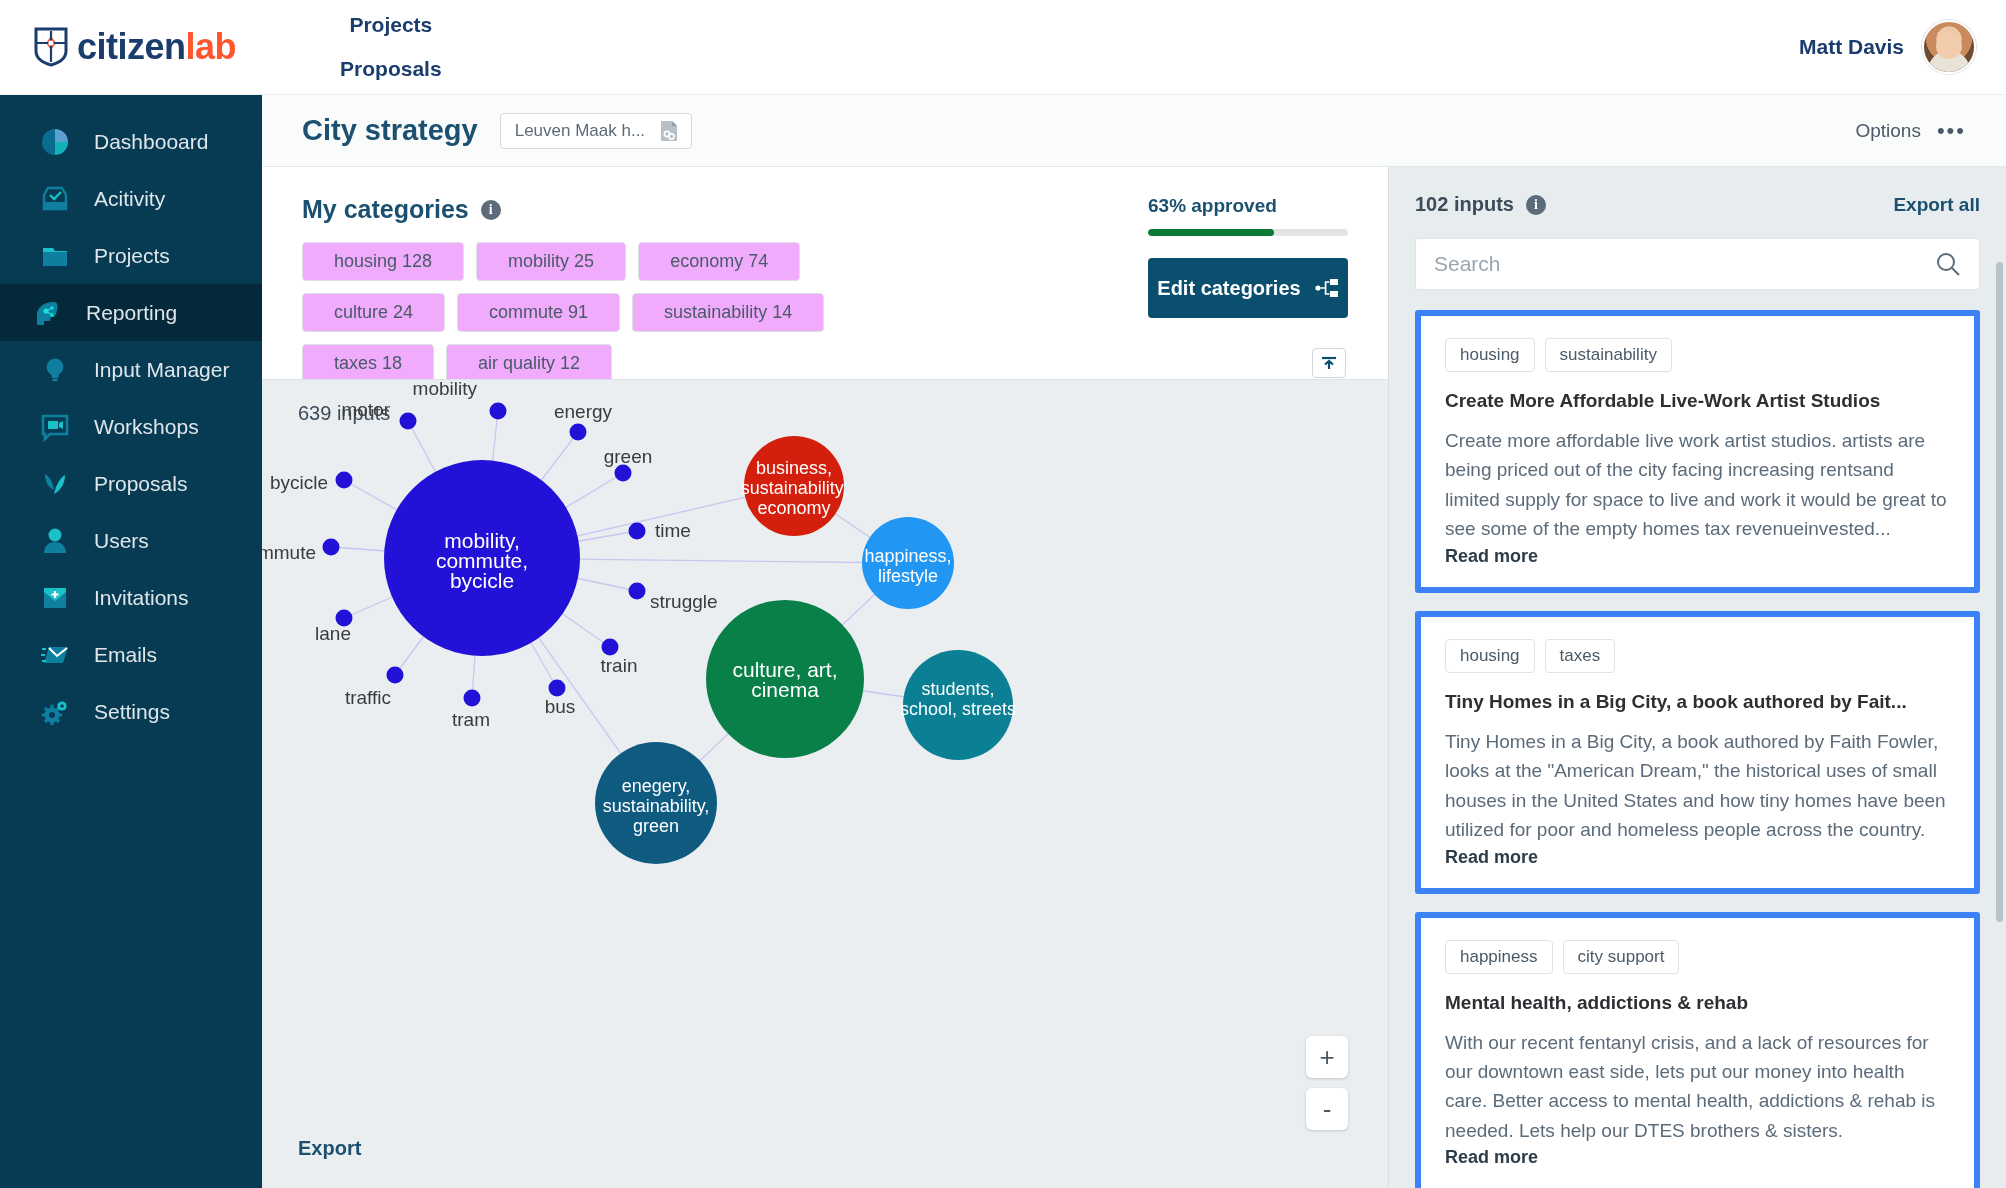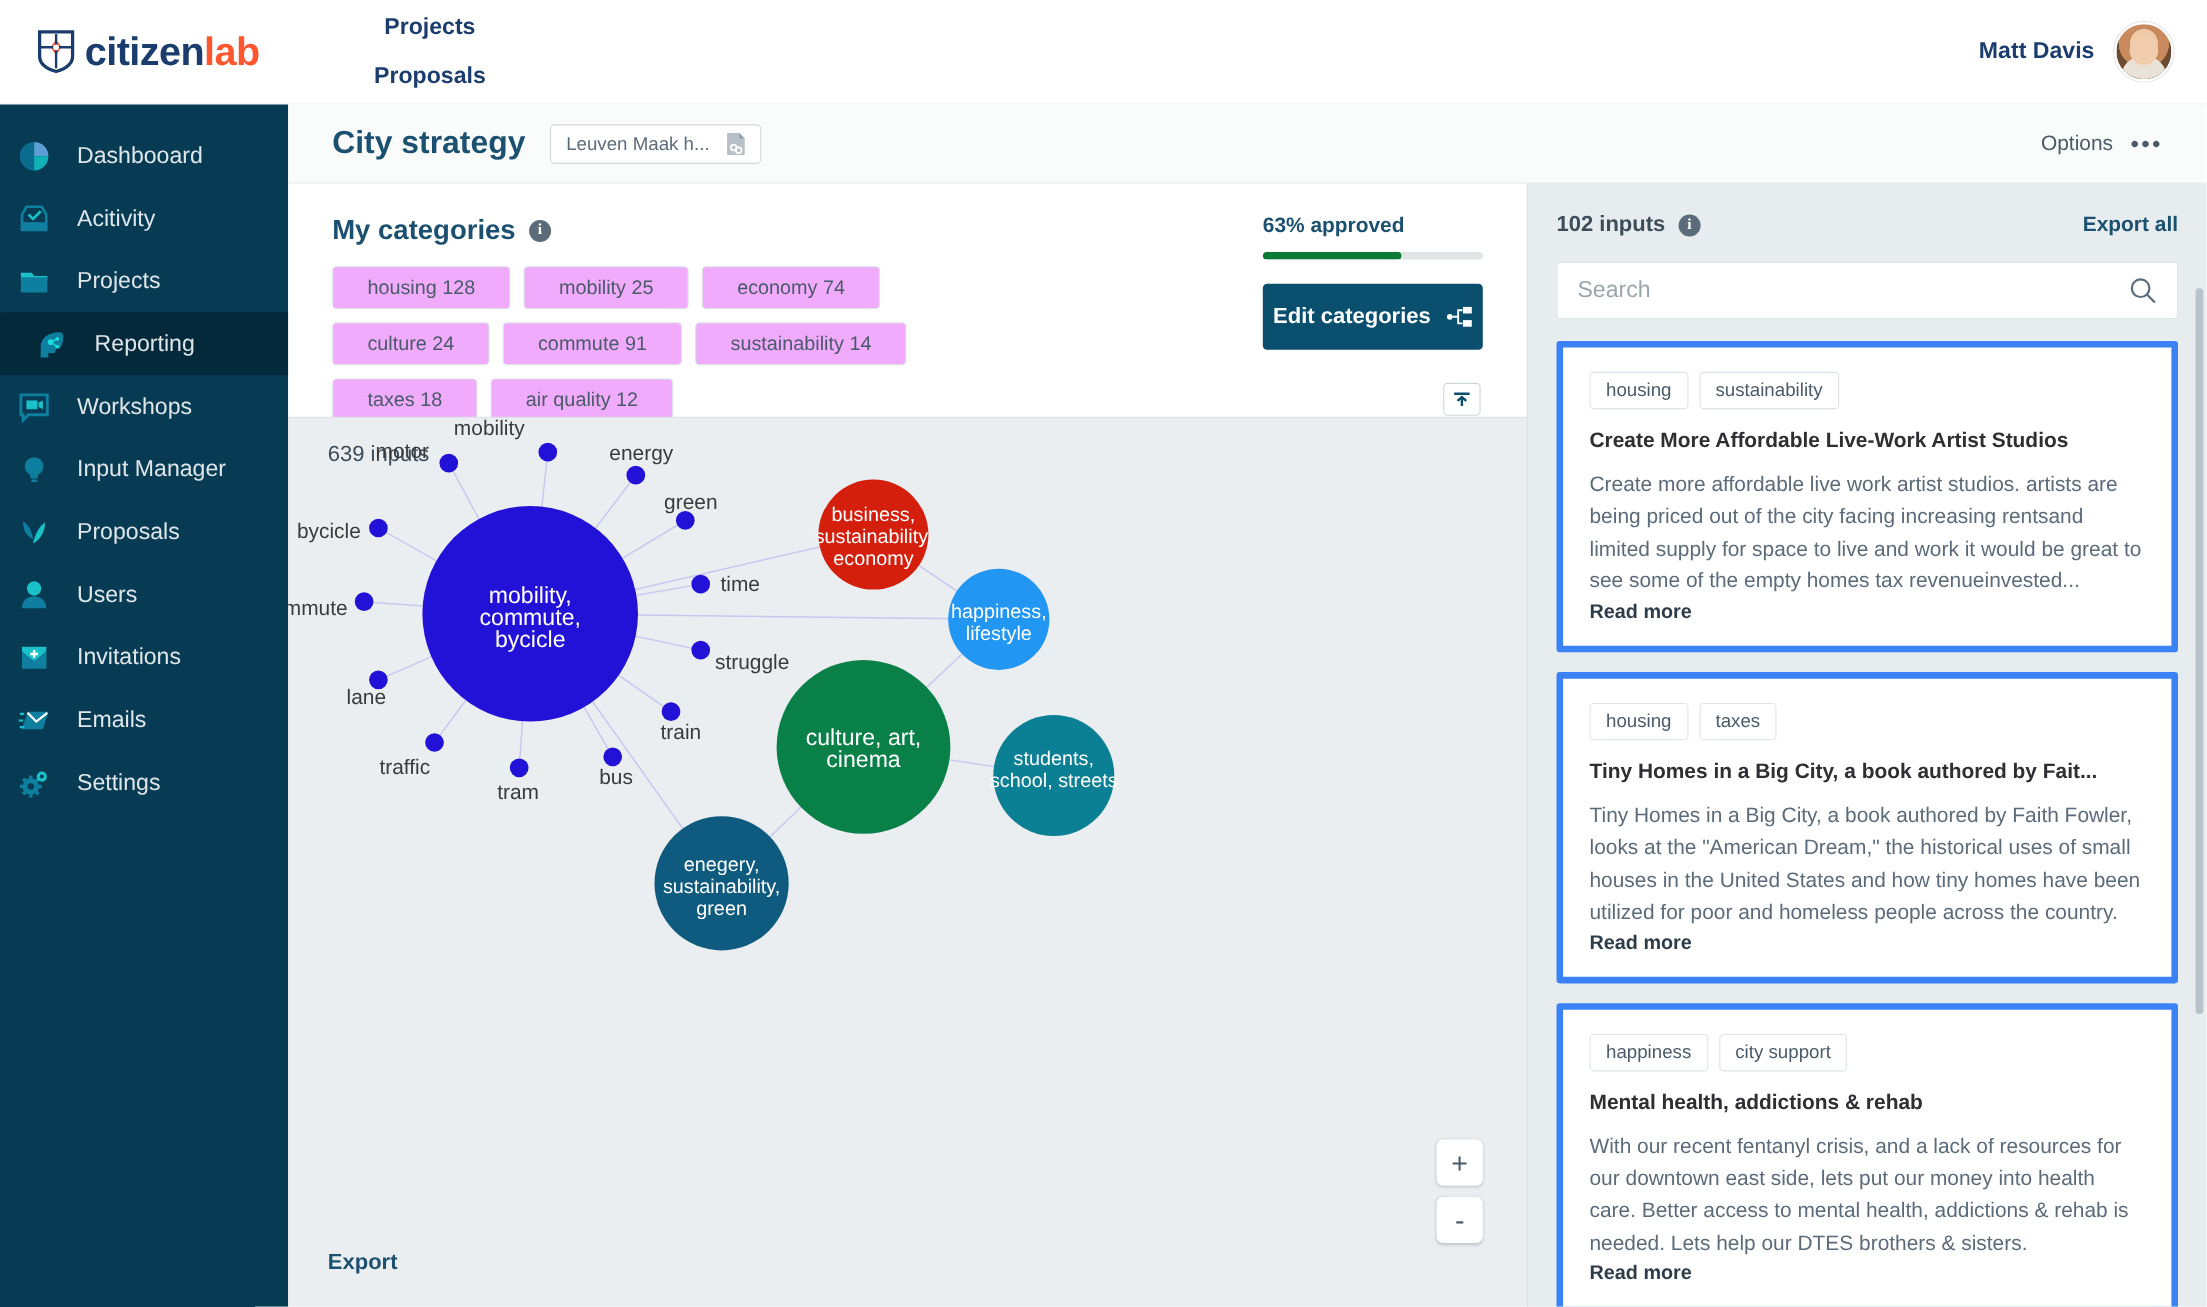--- a/index.html
+++ b/index.html
@@ -42,21 +42,21 @@
     content: ""; position: absolute; left: 50%; top: 22%; width: 26px; height: 26px;
     transform: translateX(-50%); border-radius: 50%; background: #f2cdad; z-index: 2;
   }
 
   
   #sidebar {
     position: absolute; left: 0; top: 95px; width: 262px; height: 1093px;
     background: #073b53; padding-top: 18px;
   }
   .side-item {
-    display: flex; align-items: center; height: 57px; padding-left: 14px;
+    display: flex; align-items: center; height: 57px; padding-left: 38px;
     cursor: pointer; gap: 22px;
   }
   .side-item.active { background: #04293a; border-left: 4px solid #04293a; padding-left: 26px; }
   .side-icon { width: 34px; height: 34px; flex: none; display: flex; align-items: center; justify-content: center; }
   .side-label { font-size: 21px; color: #dfe6ea; }
 
   
   #main-header {
     position: absolute; left: 262px; top: 95px; width: 1744px; height: 72px;
     background: #fafbfb; border-bottom: 1px solid #e4e8ea;
@@ -232,37 +232,37 @@
         <circle cx="20" cy="17" r="1.7" fill="#19e0d8"></circle>
         <path d="M14 13 L20 10 M14 13 L20 17" stroke="#19e0d8" stroke-width="1.3"></path>
       </svg>
     </span>
     <span class="side-label">Reporting</span>
   </div>
 
   <div class="side-item">
     <span class="side-icon">
       <svg width="30" height="30" viewBox="0 0 30 30">
+        <circle cx="15" cy="12" r="8.4" fill="#0f7fa0"></circle>
+        <path d="M11 19 h8 l-1 4 h-6 z" fill="#0f7fa0"></path>
+        <path d="M12.5 25 h5" stroke="#0f7fa0" stroke-width="2.4"></path>
+      </svg>
+    </span>
+    <span class="side-label">Input Manager</span>
+  </div>
+
+  <div class="side-item">
+    <span class="side-icon">
+      <svg width="30" height="30" viewBox="0 0 30 30">
         <path d="M3 4 h24 v18 H10 l-5 5 V22 H3 z" fill="none" stroke="#0f7fa0" stroke-width="2.6"></path>
         <rect x="8" y="9" width="10" height="8" fill="#19c2c9"></rect>
         <path d="M19 11 l4 -2 v8 l-4 -2 z" fill="#19c2c9"></path>
       </svg>
     </span>
     <span class="side-label">Workshops</span>
-  </div>
-
-  <div class="side-item">
-    <span class="side-icon">
-      <svg width="30" height="30" viewBox="0 0 30 30">
-        <circle cx="15" cy="12" r="8.4" fill="#0f7fa0"></circle>
-        <path d="M11 19 h8 l-1 4 h-6 z" fill="#0f7fa0"></path>
-        <path d="M12.5 25 h5" stroke="#0f7fa0" stroke-width="2.4"></path>
-      </svg>
-    </span>
-    <span class="side-label">Input Manager</span>
   </div>
 
   <div class="side-item">
     <span class="side-icon">
       <svg width="30" height="30" viewBox="0 0 30 30">
         <path d="M5 5 C5 14 9 19 14 21 C13 13 9 7 5 5 Z" fill="#0f7fa0"></path>
         <path d="M25 6 C25 15 20 22 14 25 C16 16 20 9 25 6 Z" fill="#19c2c9"></path>
       </svg>
     </span>
     <span class="side-label">Proposals</span>

